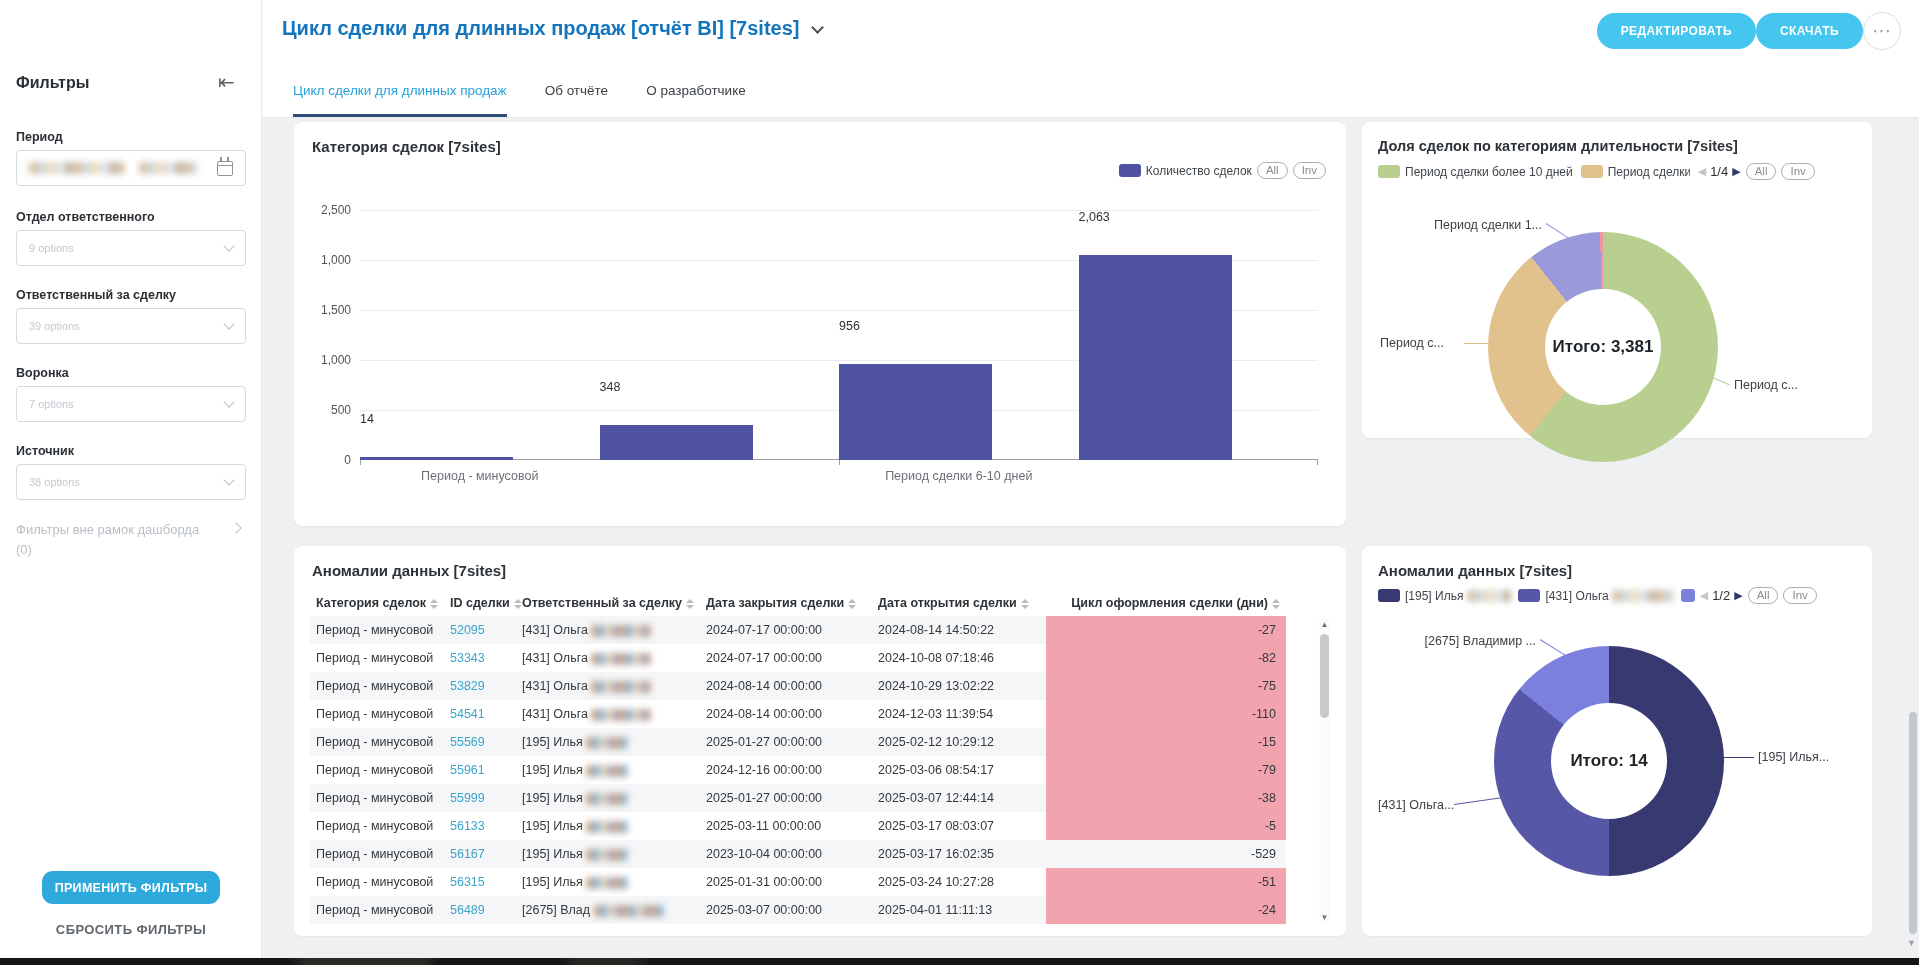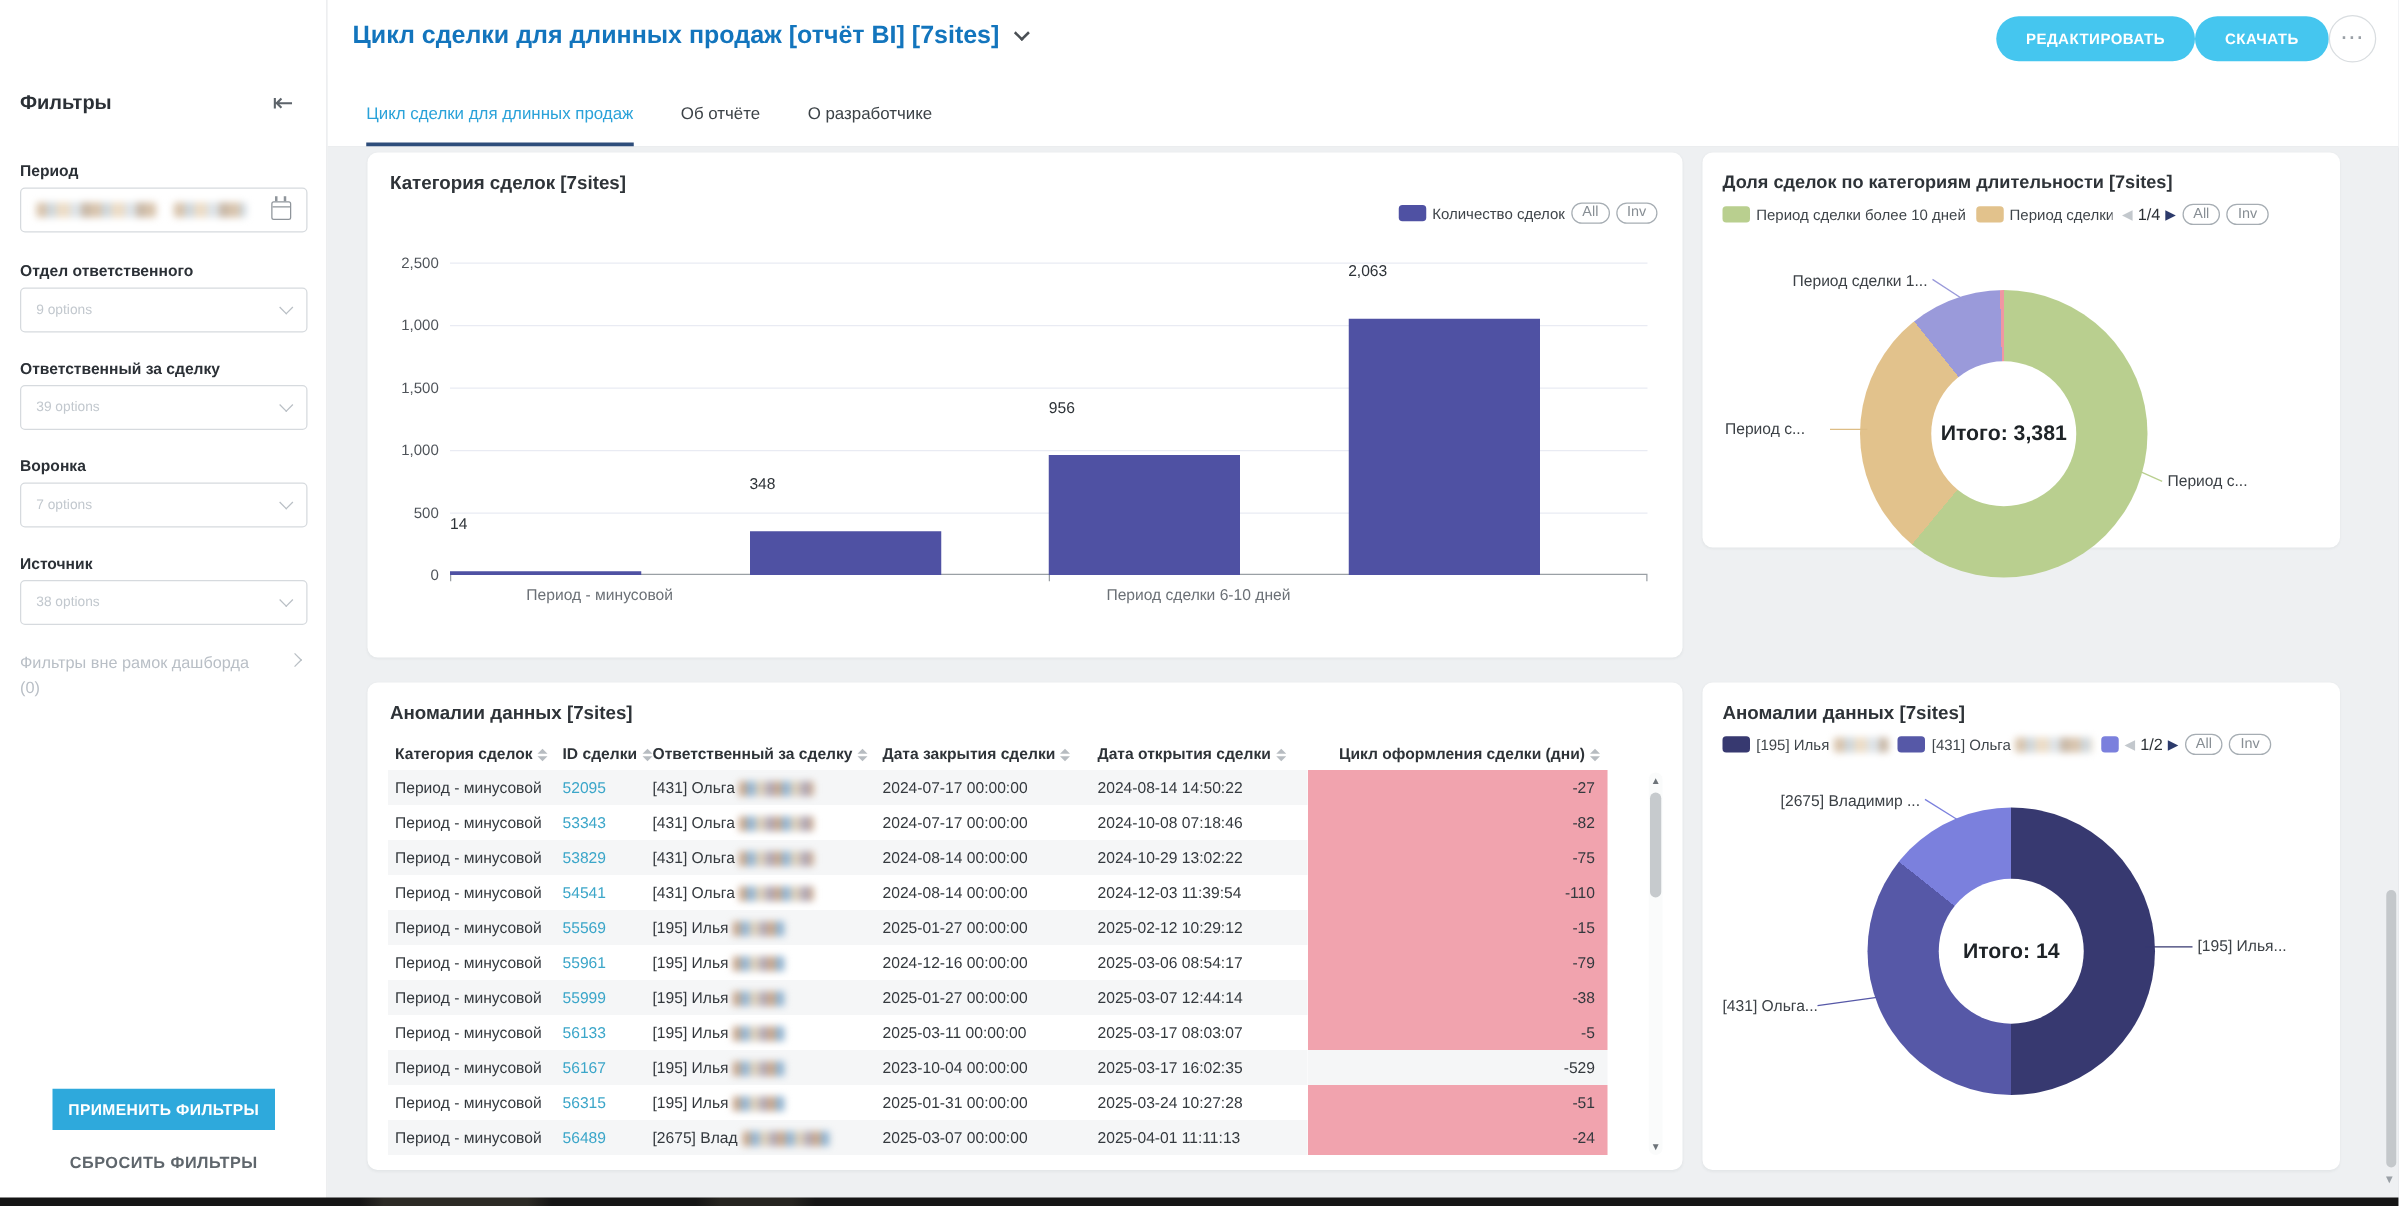--- a/index.html
+++ b/index.html
@@ -28,21 +28,21 @@
       background:#fff;display:flex;align-items:center;padding:0 12px;cursor:pointer;}
   .f-select .ph{color:#c2c8ce;font-size:11px;flex:1;}
   .sel-chev{width:8px;height:8px;border-right:1.5px solid #b9bfc5;border-bottom:1.5px solid #b9bfc5;transform:rotate(45deg);margin-top:-4px;}
   .cal-icon{position:relative;width:16px;height:15px;border:1.6px solid #8f959b;border-radius:2px;margin-left:auto;}
   .cal-icon:before{content:"";position:absolute;top:-5px;left:2px;width:2px;height:4px;background:#8f959b;box-shadow:7px 0 0 #8f959b;}
   .cal-icon:after{content:"";position:absolute;top:3px;left:0;right:0;height:1.6px;background:#8f959b;}
   .blur{display:inline-block;height:12px;border-radius:2px;filter:blur(3px);vertical-align:middle;
       background:repeating-linear-gradient(90deg,#d9c5ae 0 9px,#cdd7de 9px 16px,#ecdcc6 16px 27px,#dde3e8 27px 36px,#c9b9a8 36px 44px);}
   .outside{position:absolute;left:16px;top:520px;width:200px;font-size:13px;color:#b9bfc6;line-height:1.5;}
   .outside-chev{position:absolute;left:232px;top:524px;width:8px;height:8px;border-right:1.5px solid #b9bfc5;border-top:1.5px solid #b9bfc5;transform:rotate(45deg);cursor:pointer;}
-  .apply-btn{position:absolute;left:42px;top:871px;width:178px;height:33px;border:none;border-radius:0;background:#2ea9dc;
+  .apply-btn{position:absolute;left:42px;top:871px;width:178px;height:33px;border:none;border-radius:11px;background:#2ea9dc;
       color:#fff;font-weight:bold;font-size:12.5px;letter-spacing:.3px;font-family:"Liberation Sans",sans-serif;cursor:pointer;}
   .reset-btn{position:absolute;left:0;top:922px;width:262px;text-align:center;font-size:13px;font-weight:bold;
       color:#5f666c;letter-spacing:.4px;cursor:pointer;}
   
   .tabbar{position:absolute;left:262px;top:60px;right:0;height:58px;background:#fff;border-bottom:1px solid #e5e8ea;z-index:2;
       display:flex;align-items:flex-end;padding-left:31px;gap:38px;}
   .tab{font-size:13.5px;color:#3c4247;padding-bottom:19px;cursor:pointer;white-space:nowrap;}
   .tab.active{color:#2aa2d9;border-bottom:3px solid #2e4d7b;padding-bottom:16px;}
   
   .card{position:absolute;background:#fff;border-radius:8px;box-shadow:0 1px 2px rgba(40,50,60,.05);}

